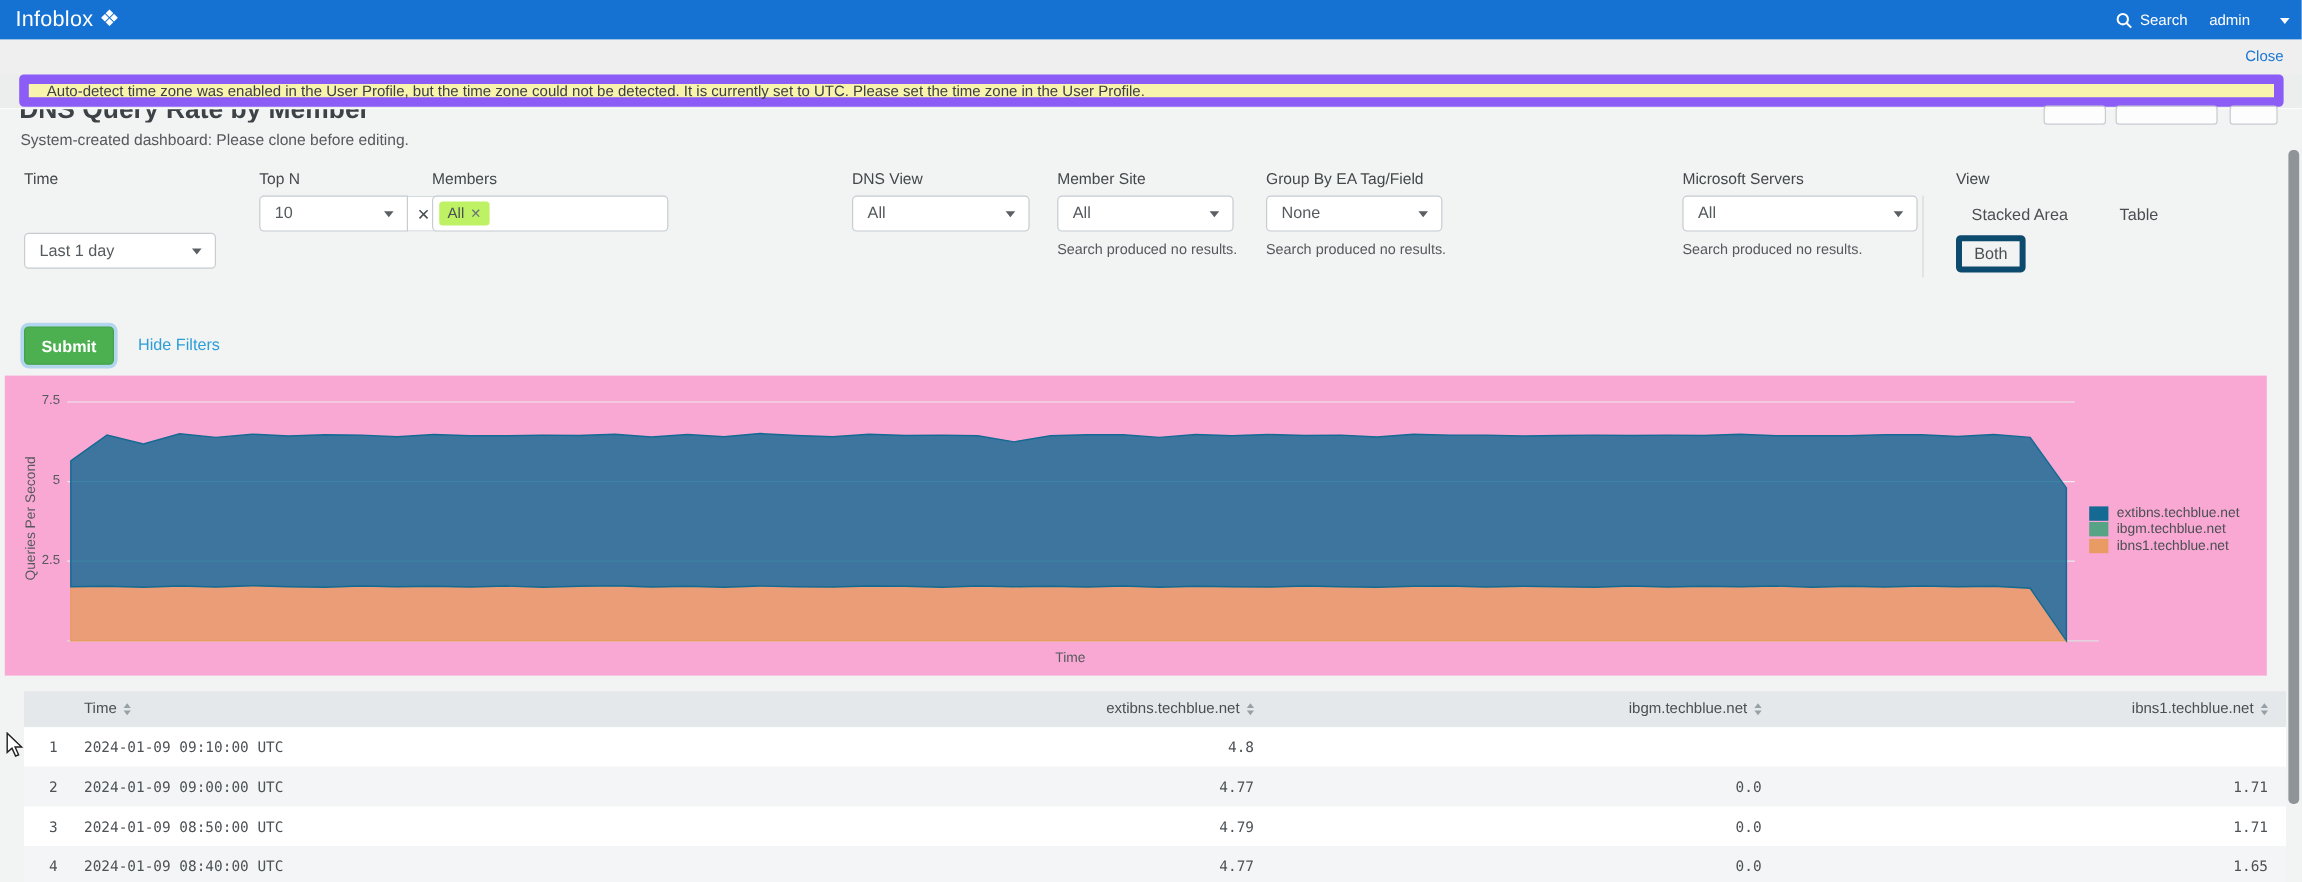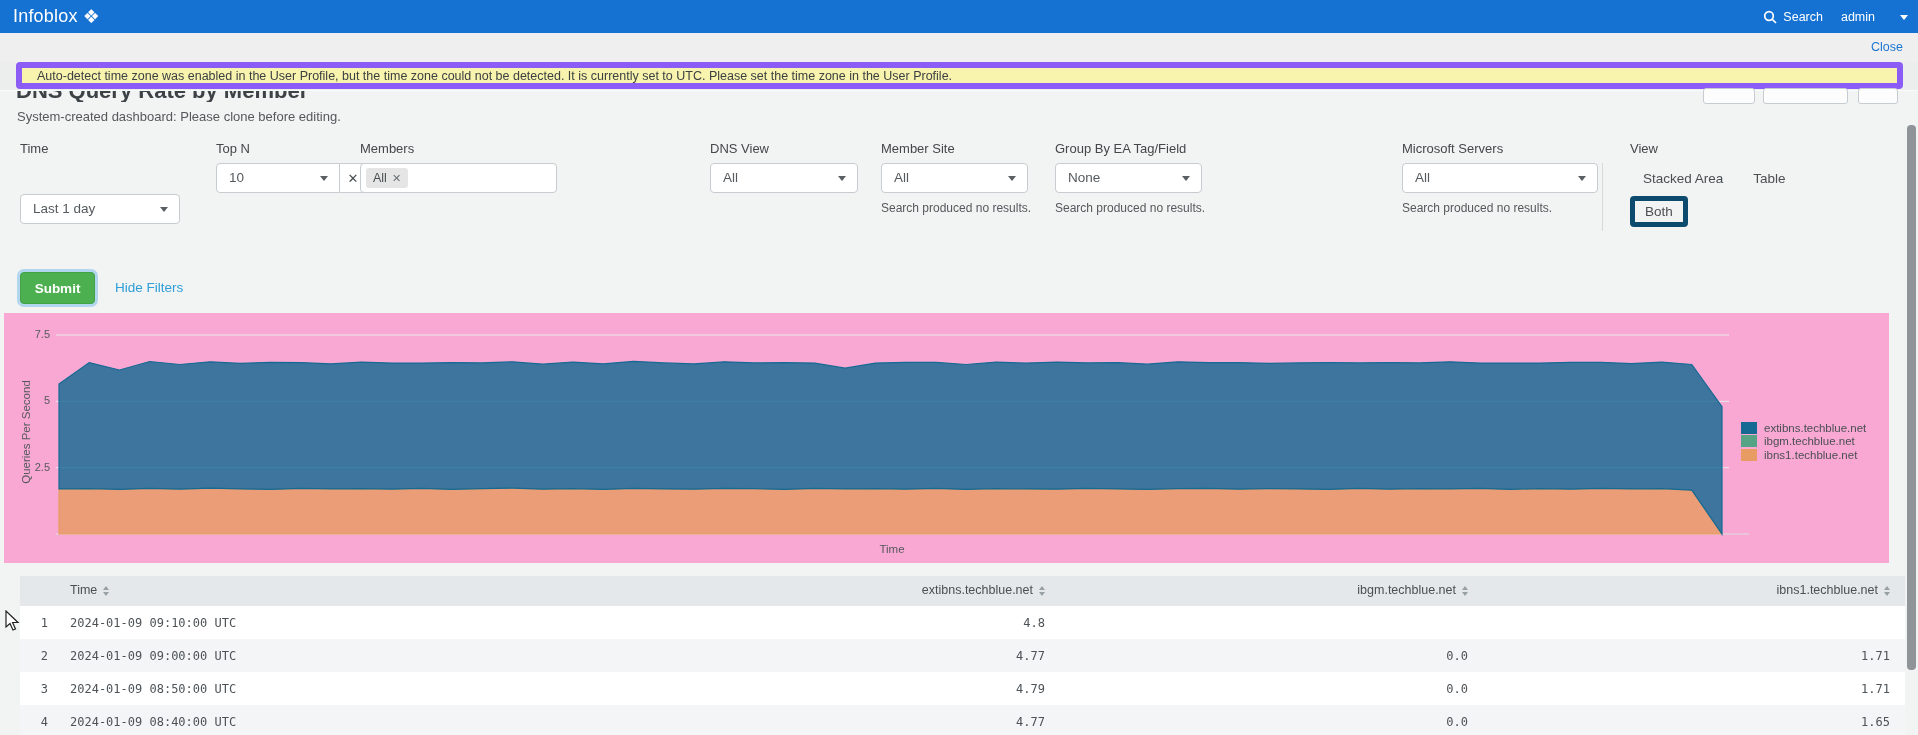--- a/index.html
+++ b/index.html
@@ -18,21 +18,21 @@
   .tab.active { background:#333a3e; }
   .nav-right { position:absolute; right:10px; top:0; height:33px; display:flex; align-items:center; gap:18px; }
   .nav-search { display:flex; align-items:center; gap:6px; font-size:12.5px; }
   .nav-user { display:flex; align-items:flex-end; gap:25px; font-size:12.5px; }
   .caret-down { width:0; height:0; border:4.5px solid transparent; border-top:5.5px solid #fff; margin-top:5px; }
 
   
   .close-strip { position:absolute; left:0; top:33px; width:1918px; height:29px; background:#efeff0; }
   .close-link { position:absolute; right:15px; top:7px; color:#1d76d2; font-size:12.5px; cursor:pointer; }
   .banner { position:absolute; left:16px; top:62px; width:1887px; height:27px; background:#f8f3ad;
-    border:6px solid #8b5cf6; border-radius:4px; display:flex; align-items:center; padding-left:15px;
+    border:8px solid #8b5cf6; border-radius:4px; display:flex; align-items:center; padding-left:15px;
     font-size:12.5px; color:#3c4043;text-align:right; }
 
   
   .content { position:absolute; left:0; top:90px; width:1918px; height:645px; background:#f2f3f3; border-top:1px solid #fbfbfb; }
   .title-clip { position:absolute; left:16px; top:0px; height:11px; overflow:hidden; width:600px; }
   .title-clip h1 { font-size:22px; font-weight:bold; color:#3c4245; transform:translateY(-13px); }
   .subtitle { position:absolute; left:17px; top:18px; font-size:13px; color:#55595c; }
 
   .cut-btn { position:absolute; top:-3px; height:16px; background:#fdfdfd; border:1px solid #c7ccd1; border-radius:3px; }
   .cut-btn.b1 { left:1703px; width:52px; }
@@ -47,24 +47,24 @@
   .dd { position:relative; height:30px; background:#fff; border:1px solid #c6ccd0; border-radius:4px;
     line-height:28px; padding:0 26px 0 12px; font-size:13.5px; color:#555a5e; cursor:pointer; }
   .dd::after { content:""; position:absolute; right:11px; top:12px; width:0; height:0;
     border:4px solid transparent; border-top:5px solid #5a5f63; }
   .dd.joined { border-radius:4px 0 0 4px; }
   .clear-btn { width:27px; height:30px; background:#fff; border:1px solid #c6ccd0; border-left:none;
     border-radius:0 4px 4px 0; display:flex; align-items:center; justify-content:center;
     font-size:13px; color:#4a4f52; cursor:pointer; }
   .tagbox { height:30px; background:#fff; border:1px solid #c6ccd0; border-radius:4px;
     display:flex; align-items:center; padding:0 5px; }
-  .tag { background:#e5e5e5; border-radius:3px; padding:3px 7px; font-size:12.5px; color:#4a4f52; cursor:pointer; }
+  .tag { background:#bef264; border-radius:3px; padding:3px 7px; font-size:12.5px; color:#4a4f52; cursor:pointer; }
   .tag .x { color:#6b7176; margin-left:5px; font-size:11px; }
   .fnote { margin-top:8px; font-size:12px; color:#55595c; }
-  .view-opts { display:flex; align-items:center; height:30px; gap:30px; padding-left:13px; font-size:13.5px; color:#4a4f52; }
+  .view-opts { display:flex; align-items:center; height:30px; gap:43px; padding-left:13px; font-size:13.5px; color:#4a4f52; }
   .view-opt { cursor:pointer; }
   .both-btn { position:absolute; top:55px; left:0; width:58px; height:31px; border:5px solid #0c4a6e;
     border-radius:4px; background:transparent; font-size:13.5px; color:#4a4f52;
     display:flex; align-items:center; justify-content:center; cursor:pointer; }
   .vdivider { position:absolute; left:1602px; top:22px; width:1px; height:68px; background:#d6d9da; }
 
   
   .submit-btn { position:absolute; left:20px; top:181px; width:75px; height:32px; background:#4cb050;
     border:1px solid #43a147; border-radius:4px; color:#fff; font-size:13.5px; font-weight:bold;
     display:flex; align-items:center; justify-content:center; cursor:pointer;

